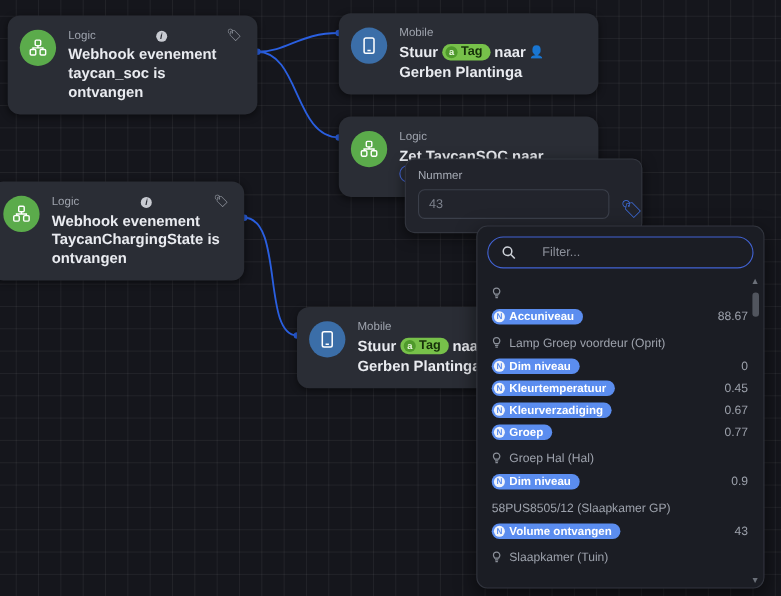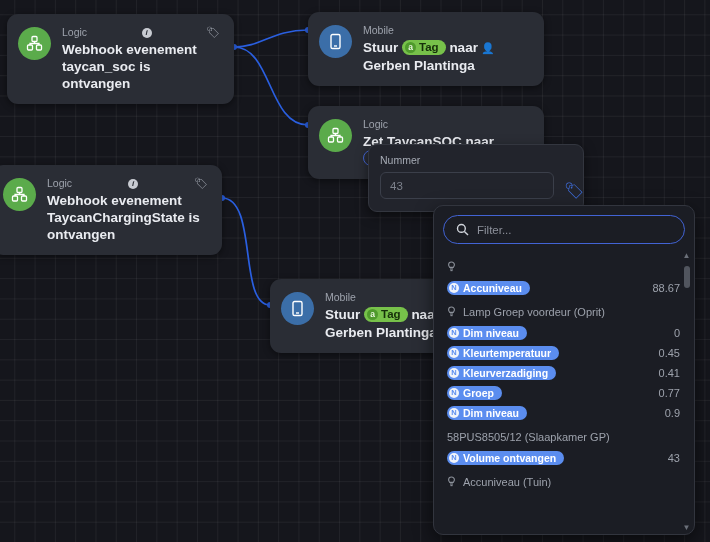--- a/index.html
+++ b/index.html
@@ -135,21 +135,21 @@
     width: 262px; height: 330px;
     background: #1b1d24;
     border: 1px solid #32353e;
     border-radius: 10px;
     box-shadow: 0 6px 18px rgba(0,0,0,.55);
     overflow: hidden;
     display: flex; flex-direction: column;
   }
   .filter-wrap { padding: 9px 9px 6px 9px; }
   .filter-box {
-    display: flex; align-items: center; gap: 8px;
+    display: flex; align-items: center; gap: 24px;
     height: 29px;
     border: 1px solid #4263d4;
     border-radius: 15px;
     padding: 0 12px;
     background: #1b1d24;
   }
   .search-icon { color: #cfd3da; flex: 0 0 13px; display:flex; }
   .filter-input {
     flex: 1;
     background: transparent; border: none; outline: none;
@@ -389,55 +389,65 @@
             <span class="dot">N</span>
             <span>Kleurtemperatuur</span>
           </span>
           <span class="row-val">0.45</span>
         </div>
         <div class="row">
           <span class="pill-blue">
             <span class="dot">N</span>
             <span>Kleurverzadiging</span>
           </span>
-          <span class="row-val">0.41</span>
+          <span class="row-val">0.67</span>
         </div>
         <div class="row">
           <span class="pill-blue">
             <span class="dot">N</span>
             <span>Groep</span>
           </span>
           <span class="row-val">0.77</span>
-        </div>
-        <div class="row">
-          <span class="pill-blue">
-            <span class="dot">N</span>
-            <span>Dim niveau</span>
-          </span>
-          <span class="row-val">0.9</span>
-        </div>
-        <div class="group-head">
-          <span>58PUS8505/12 (Slaapkamer GP)</span>
-        </div>
-        <div class="row">
-          <span class="pill-blue">
-            <span class="dot">N</span>
-            <span>Volume ontvangen</span>
-          </span>
-          <span class="row-val">43</span>
         </div>
         <div class="group-head">
           <span class="bulb-icon">
             <svg width="9" height="12" viewBox="0 0 9 12" fill="none" stroke="#8b9099" stroke-width="1.1">
               <path d="M4.5 1C2.8 1 1.6 2.2 1.6 3.8c0 1.2.8 1.9 1.1 2.6h3.6c.3-.7 1.1-1.4 1.1-2.6C7.4 2.2 6.2 1 4.5 1z"></path>
               <line x1="3" y1="8" x2="6" y2="8"></line>
               <line x1="3.4" y1="9.6" x2="5.6" y2="9.6"></line>
             </svg>
           </span>
-          <span>Accuniveau (Tuin)</span>
+          <span>Groep Hal (Hal)</span>
+        </div>
+        <div class="row">
+          <span class="pill-blue">
+            <span class="dot">N</span>
+            <span>Dim niveau</span>
+          </span>
+          <span class="row-val">0.9</span>
+        </div>
+        <div class="group-head">
+          <span>58PUS8505/12 (Slaapkamer GP)</span>
+        </div>
+        <div class="row">
+          <span class="pill-blue">
+            <span class="dot">N</span>
+            <span>Volume ontvangen</span>
+          </span>
+          <span class="row-val">43</span>
+        </div>
+        <div class="group-head">
+          <span class="bulb-icon">
+            <svg width="9" height="12" viewBox="0 0 9 12" fill="none" stroke="#8b9099" stroke-width="1.1">
+              <path d="M4.5 1C2.8 1 1.6 2.2 1.6 3.8c0 1.2.8 1.9 1.1 2.6h3.6c.3-.7 1.1-1.4 1.1-2.6C7.4 2.2 6.2 1 4.5 1z"></path>
+              <line x1="3" y1="8" x2="6" y2="8"></line>
+              <line x1="3.4" y1="9.6" x2="5.6" y2="9.6"></line>
+            </svg>
+          </span>
+          <span>Slaapkamer (Tuin)</span>
         </div>
         <div class="sbar">
         <span class="arrow">▲</span>
         <div class="track">
           <div class="thumb"></div>
         </div>
         <span class="arrow">▼</span>
       </div>
     </div>
   </div>

